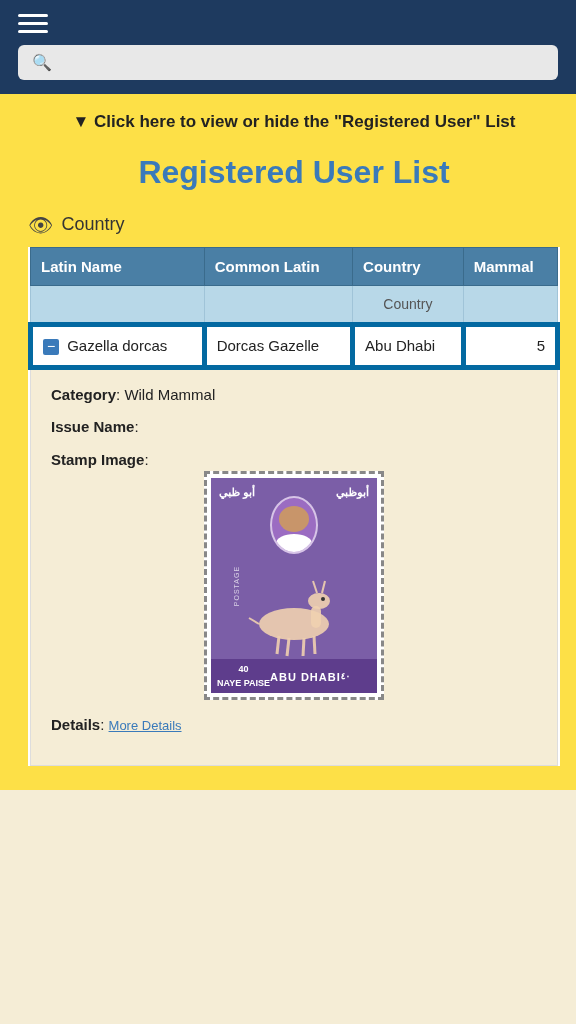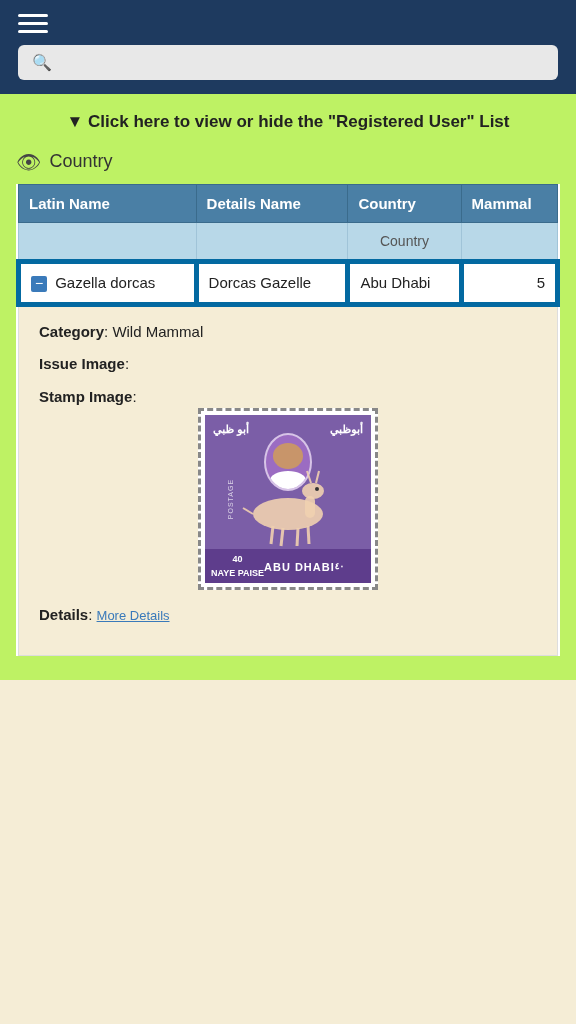--- a/index.html
+++ b/index.html
@@ -52,22 +52,22 @@
       border: none;
       background: transparent;
       outline: none;
       font-size: 16px;
       color: #666;
       width: 100%;
     }
 
     
     .main-content {
-      padding: 0 16px 24px 16px;
-      background: #bef264;
+      padding: 0 16px 24px 28px;
+      background: #fde047;
     }
 
     
     .toggle-section {
       text-align: center;
       padding: 16px 10px 10px 10px;
       font-size: 17px;
       font-weight: bold;
       color: #222;
       line-height: 1.4;
@@ -183,21 +183,21 @@
     .stamp-container {
       margin: 0 auto 14px auto;
       width: 180px;
       border: 3px dashed #888;
       padding: 4px;
       background: white;
     }
 
     .stamp-image {
       width: 100%;
-      height: 168px;
+      height: 215px;
       background: #7b5ea7;
       position: relative;
       overflow: hidden;
       display: flex;
       align-items: center;
       justify-content: center;
     }
 
     .stamp-top-text {
       position: absolute;
@@ -318,31 +318,32 @@
   </div>
 </div>
 
 <div class="main-content">
 
   <div class="toggle-section">
     <span>▼</span>
     <span>Click here to view or hide the "Registered User" List</span>
   </div>
 
+  <div class="page-title">Registered User List</div>
 
   <div class="columns-row">
     <span class="columns-eye">👁</span>
     <span class="columns-label">Country</span>
   </div>
 
   <table class="data-table">
     <thead>
       <tr>
         <th>Latin Name</th>
-        <th>Details Name</th>
+        <th>Common Latin</th>
         <th>Country</th>
         <th>Mammal</th>
       </tr>
     </thead>
     <tbody>
 
       <tr class="filter-row">
         <td></td>
         <td></td>
         <td>Country</td>
@@ -358,21 +359,21 @@
         <td>Abu Dhabi</td>
         <td>5</td>
       </tr>
 
       <tr class="detail-row">
         <td colspan="4">
           <div class="detail-line">
             <span class="label">Category</span>: <span>Wild Mammal</span>
           </div>
           <div class="detail-line">
-            <span class="label">Issue Image</span>:
+            <span class="label">Issue Name</span>:
           </div>
           <div class="detail-line">
             <span class="label">Stamp Image</span>:
 
             
             <div class="stamp-container">
               <div class="stamp-image">
 
                 <div class="stamp-top-text">
                   <span>أبو ظبي</span>

